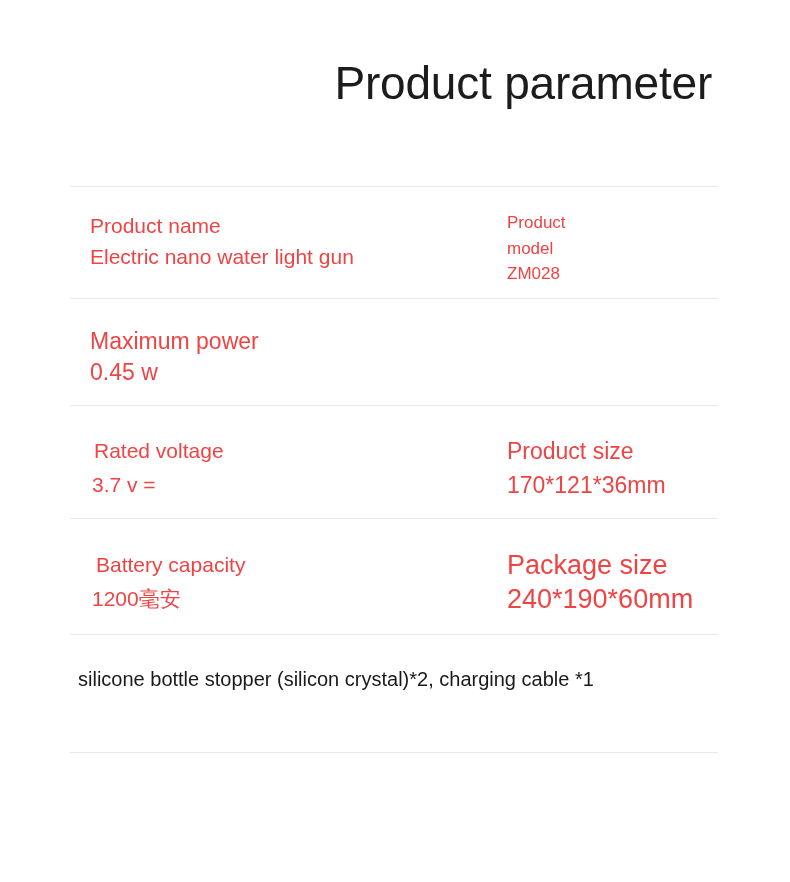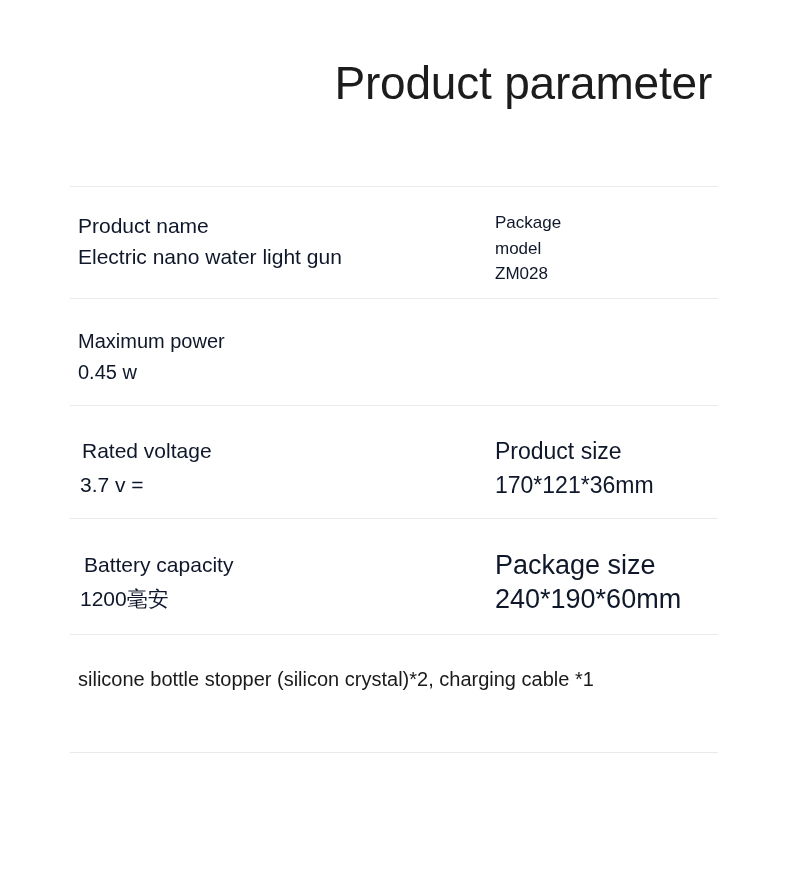--- a/index.html
+++ b/index.html
@@ -78,21 +78,21 @@
   
   .row1 { height: 111px; padding-top: 23px; }
   .row1 .col-left { padding-left: 8px; }
   .row1 .col-left .cell-line { font-size: 21px; line-height: 31px; }
   .row1 .col-right { padding-left: 0px; }
   .row1 .col-right .cell-line { font-size: 17px; line-height: 25.5px; padding-left: 0px; }
 
   
   .row2 { height: 106px; padding-top: 27px; }
   .row2 .col-left { padding-left: 8px; }
-  .row2 .col-left .cell-line { font-size: 20px; line-height: 31px; }
+  .row2 .col-left .cell-line { font-size: 23px; line-height: 31px; }
   .row2 .col-right .cell-line { font-size: 17px; line-height: 25.5px; }
 
   
   .row3 { height: 112px; padding-top: 28px; }
   .row3 .col-left { padding-left: 10px; }
   .row3 .col-left .cell-line { font-size: 21px; line-height: 34px; }
   .row3 .col-right .cell-line { font-size: 23px; line-height: 34px; }
 
   
   .row4 { height: 115px; padding-top: 29px; justify-content: center; }
@@ -106,21 +106,22 @@
   .row3 .col-left .cell-line.line1 { padding-left: 2px; }
   .row4 .col-left .cell-line.line1 { padding-left: 4px; }
 
   
   .row5 { height: 117px; padding-top: 28px; }
   .row5 .note { padding-left: 8px; }
   .row5 .note .cell-line { font-size: 20px; line-height: 33px; }
 
   .col-left .cell-line,
   .col-right .cell-line {
-    color: #0f172a;
+    color: #ef4444;
+    margin-left: 12px;
   }
 </style>
 </head>
 <body>
 
 <div class="page">
 
   <div class="title-wrap">
     <span class="title">Product parameter</span>
   </div>
@@ -128,21 +129,21 @@
   <div class="spec-table">
 
     <div class="divider"></div>
 
     <div class="spec-row row1">
       <div class="col-left">
         <span class="cell-line line1">Product name</span>
         <span class="cell-line line2">Electric nano water light gun</span>
       </div>
       <div class="col-right">
-        <span class="cell-line">Package</span>
+        <span class="cell-line">Product</span>
         <span class="cell-line">model</span>
         <span class="cell-line">ZM028</span>
       </div>
     </div>
 
     <div class="divider"></div>
 
     <div class="spec-row row2">
       <div class="col-left">
         <span class="cell-line line1">Maximum power</span>

